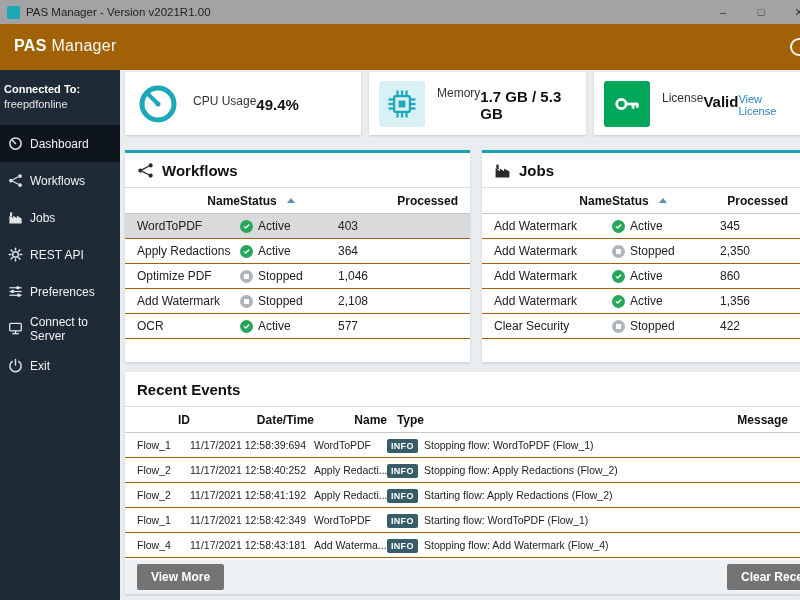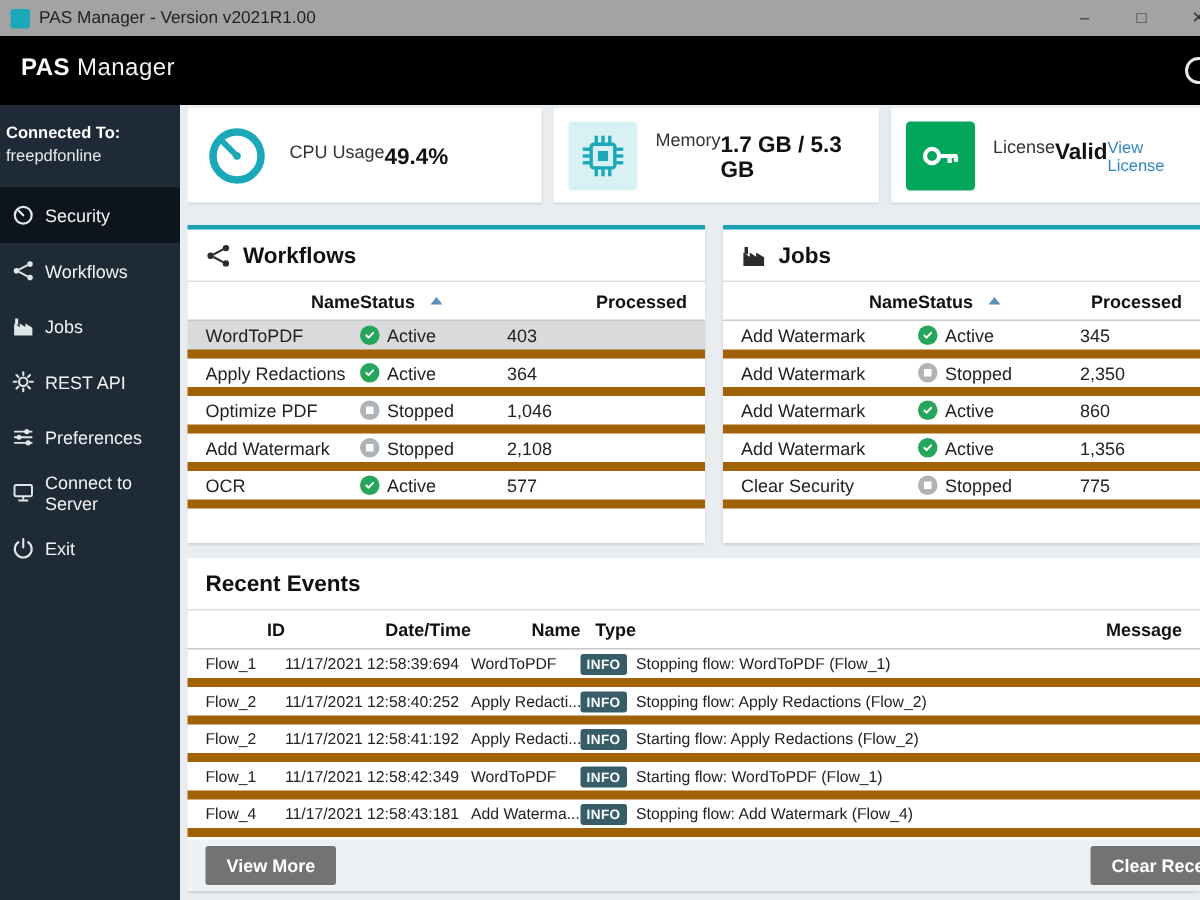--- a/index.html
+++ b/index.html
@@ -7,21 +7,21 @@
   #window { position:relative; width:800px; height:600px; overflow:hidden; background:#fff; }
 
   
   #titlebar { position:absolute; left:0; top:0; width:800px; height:24px; background:#a3a3a3; display:flex; align-items:center; }
   .app-icon { width:13px; height:13px; margin:0 6px 0 7px; background:#1BA8B8; border-radius:2px; flex:0 0 13px; }
   .title-text { font-size:11.5px; color:#222; }
   .win-controls { position:absolute; right:-18px; top:0; height:24px; display:flex; }
   .win-btn { width:38px; height:24px; line-height:24px; text-align:center; font-size:11px; color:#333; cursor:pointer; }
 
   
-  #appheader { position:absolute; left:0; top:24px; width:800px; height:46px; background:#000000; }
+  #appheader { position:absolute; left:0; top:24px; width:800px; height:46px; background:#a16207; }
   .brand { position:absolute; left:14px; top:13px; font-size:16px; color:#fff; letter-spacing:.3px; }
   .brand .bold { font-weight:700; }
   .brand .light { font-weight:400; opacity:.95; }
   .about-circle { position:absolute; right:-8px; top:14px; width:18px; height:18px; border:2px solid rgba(255,255,255,.92); border-radius:50%; cursor:pointer; }
 
   
   #sidebar { position:absolute; left:0; top:70px; width:120px; height:530px; background:#1E2A36; color:#fff; }
   .connected { padding:13px 4px 0 4px; }
   .connected .lbl { font-size:11px; font-weight:700; color:#fff; }
   .connected .val { font-size:11px; color:#e8e8e8; margin-top:3px; }
@@ -50,21 +50,21 @@
   
   .panel { position:absolute; background:#fff; box-shadow:0 1px 2px rgba(0,0,0,.15); }
   #panel-workflows { left:5px; top:80px; width:345px; height:212px; border-top:3px solid #1BA2B2; }
   #panel-jobs { left:362px; top:80px; width:318px; height:212px; border-top:3px solid #1BA2B2; }
   #panel-events { left:5px; top:302px; width:675px; height:222px; }
   .panel-title { display:flex; align-items:center; gap:8px; padding:9px 12px 8px; font-size:15px; font-weight:700; color:#111; border-bottom:1px solid #ddd; }
   .panel-title .ic { width:17px; height:17px; color:#2b2b2b; display:flex; }
   .panel-title .ic svg { width:17px; height:17px; }
 
   
-  .trow { display:flex; align-items:center; height:25px; padding:0 12px; border-bottom:6px solid #a16207; font-size:12px; color:#222; }
+  .trow { display:flex; align-items:center; height:25px; padding:0 12px; border-bottom:1px solid #a16207; font-size:12px; color:#222; }
   .thead { height:26px; font-weight:700; color:#111; border-bottom:1px solid #c9c9c9;text-align:right; }
   .trow.selected { background:#D8DADB; }
   .c-name { width:103px; overflow:hidden; white-space:nowrap; }
   .c-status { width:98px; display:flex; align-items:center; gap:5px; }
   .c-proc { flex:1; }
   .jobs .c-name { width:118px; }
   .jobs .c-status { width:108px; }
   .sort { width:0; height:0; border-left:4px solid transparent; border-right:4px solid transparent; border-bottom:5px solid #5A8FB8; margin-left:5px; display:inline-block; }
   .dot { width:13px; height:13px; border-radius:50%; display:flex; align-items:center; justify-content:center; flex:0 0 13px; }
   .dot.active { background:#26A65B; }
@@ -115,21 +115,21 @@
       <div class="val">freepdfonline</div>
     </div>
     <div id="nav">
         <div class="nav-item active">
           <span class="ic">
             <svg viewBox="0 0 16 16">
               <circle cx="8" cy="8" r="6" fill="none" stroke="currentColor" stroke-width="1.6"></circle>
               <line x1="8" y1="8" x2="4.8" y2="4.8" stroke="currentColor" stroke-width="1.6" stroke-linecap="round"></line>
             </svg>
           </span>
-          <span>Security</span>
+          <span>Dashboard</span>
         </div>
         <div class="nav-item">
           <span class="ic">
             <svg viewBox="0 0 16 16">
               <circle cx="3.2" cy="8" r="2" fill="currentColor"></circle>
               <circle cx="12.8" cy="3.2" r="2" fill="currentColor"></circle>
               <circle cx="12.8" cy="12.8" r="2" fill="currentColor"></circle>
               <path d="M5 7.2l6-3.2M5 8.8l6 3.2" stroke="currentColor" stroke-width="1.3" fill="none"></path>
             </svg>
           </span>
@@ -404,21 +404,21 @@
             <span class="c-proc">1,356</span>
           </div>
           <div class="trow">
             <span class="c-name">Clear Security</span>
             <span class="c-status">
               <span class="dot stopped">
                 <span class="sq"></span>
               </span>
               <span>Stopped</span>
             </span>
-            <span class="c-proc">775</span>
+            <span class="c-proc">422</span>
           </div>
         </div>
     </div>
 
     <div class="panel ev" id="panel-events">
       <div class="panel-title">
         <span>Recent Events</span>
       </div>
       <div class="trow thead">
         <span class="e-id">ID</span>

